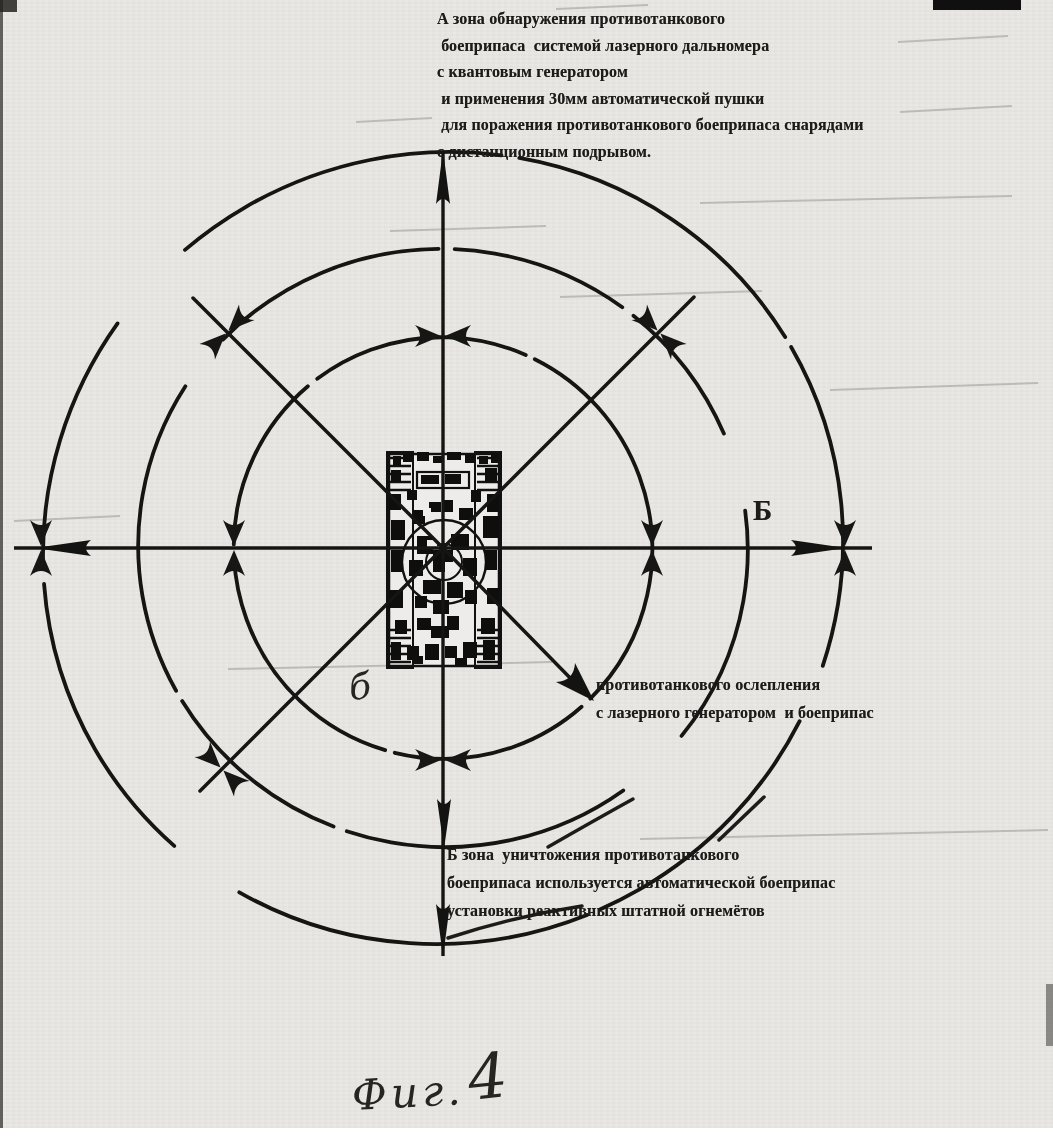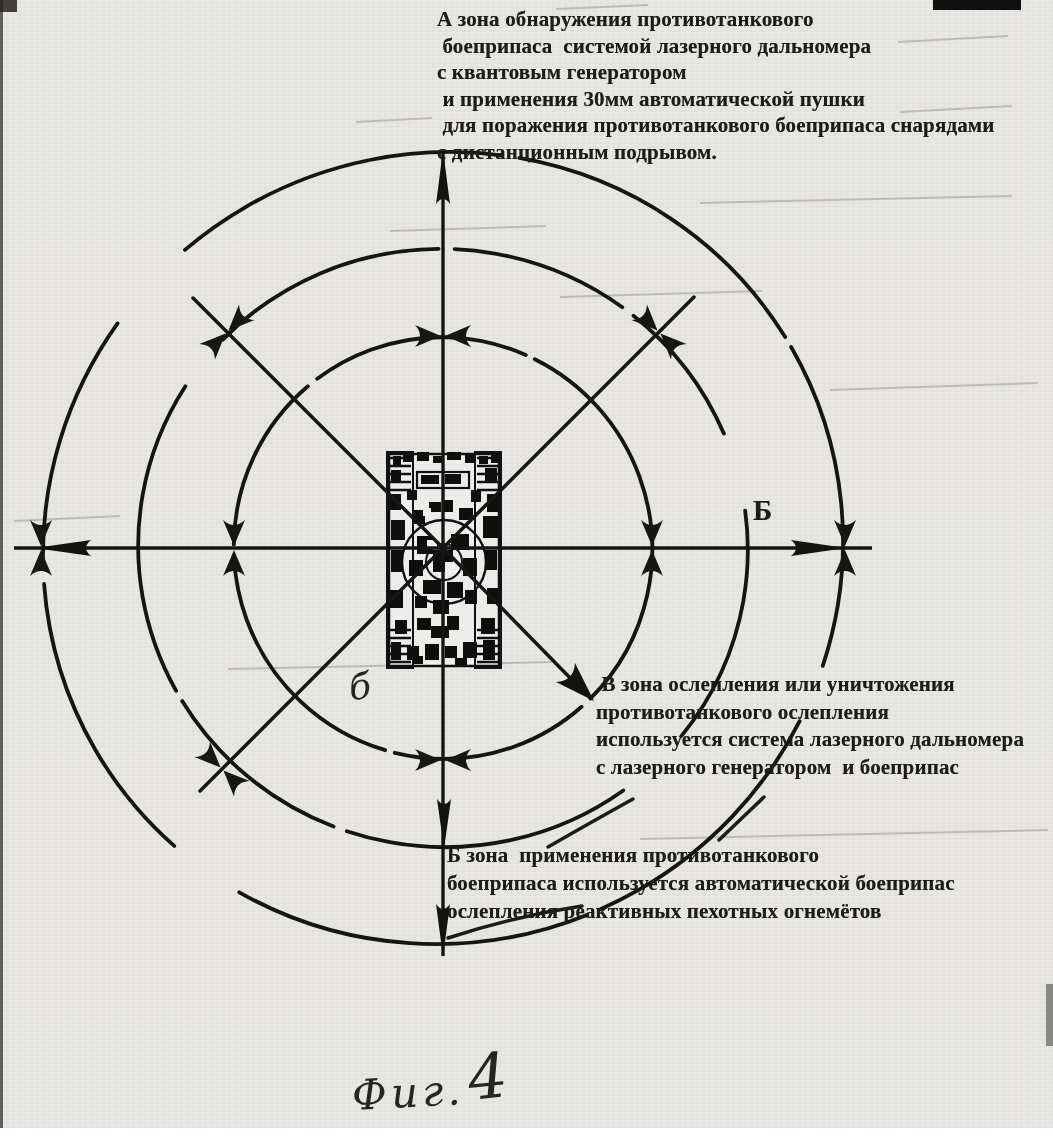--- a/index.html
+++ b/index.html
@@ -2,21 +2,21 @@
 <html><head>
 <meta charset="utf-8">
 <style>
   html,body{margin:0;padding:0;background:#ffffff;}
   #canvas{position:relative;width:1053px;height:1148px;background:#ffffff;overflow:hidden;
           font-family:"Liberation Serif","DejaVu Serif",serif;}
   #paper{position:absolute;left:0;top:0;width:1053px;height:1128px;background:#e9e8e5;
          background-image:repeating-linear-gradient(0deg, rgba(0,0,0,.015) 0 2px, rgba(255,255,255,.015) 2px 4px),
                           repeating-linear-gradient(90deg, rgba(0,0,0,.012) 0 3px, rgba(255,255,255,.012) 3px 6px);}
   svg{position:absolute;left:0;top:0;}
-  .ann{position:absolute;font-weight:700;font-size:21px;line-height:26.5px;color:#1d1c1a;
+  .ann{position:absolute;font-weight:700;font-size:16px;line-height:26.5px;color:#1d1c1a;
        white-space:pre;letter-spacing:.15px;text-shadow:0 0 .45px rgba(20,20,20,.55);}
   .hand{position:absolute;font-family:"DejaVu Serif","Liberation Serif",serif;font-style:italic;color:#262522;}
   .edge{position:absolute;}
   .tline{white-space:pre;}
 </style>
 </head>
 <body>
 
 <div id="canvas">
   <div id="paper"></div>
@@ -152,22 +152,22 @@
     </g>
 
     <g fill="none" stroke="#1c1c1a" stroke-width="3.5" stroke-linecap="round">
       <path d="M548 847 Q595 820 633 799"></path>
       <path d="M719 840 Q742 818 764 797"></path>
       <path d="M448 938 Q515 916 582 906"></path>
     </g>
   </svg>
 
   <div class="ann" style="left:437px;top:6px;"><div class="tline">А зона обнаружения противотанкового</div><div class="tline"> боеприпаса  системой лазерного дальномера</div><div class="tline">с квантовым генератором</div><div class="tline"> и применения 30мм автоматической пушки</div><div class="tline"> для поражения противотанкового боеприпаса снарядами</div><div class="tline">с дистанционным подрывом.</div></div>
-  <div class="ann" style="left:596px;top:671px;line-height:27.5px;"><div class="tline"> В зона ослепления или уничтожения</div><div class="tline">противотанкового ослепления</div><div class="tline">используется система лазерного дальномера</div><div class="tline">с лазерного генератором  и боеприпас</div></div>
-  <div class="ann" style="left:447px;top:841px;line-height:28px;"><div class="tline">Б зона  применения противотанкового</div><div class="tline">боеприпаса используется автоматической боеприпас</div><div class="tline">ослепления реактивных пехотных огнемётов</div></div>
+  <div class="ann" style="left:596px;top:671px;line-height:27.5px;"><div class="tline">противотанкового ослепления</div><div class="tline">с лазерного генератором  и боеприпас</div></div>
+  <div class="ann" style="left:447px;top:841px;line-height:28px;"><div class="tline">Б зона  уничтожения противотанкового</div><div class="tline">боеприпаса используется автоматической боеприпас</div><div class="tline">установки реактивных штатной огнемётов</div></div>
 
   <div class="ann" style="left:753px;top:497px;font-size:29px;">Б</div>
 
   <div class="hand" style="left:349px;top:666px;font-size:36px;transform:rotate(-7deg);">б</div>
 
   <div class="hand" style="left:352px;top:1068px;font-size:42px;letter-spacing:4px;transform:rotate(-3deg);">
     <span>Фиг.</span>
   </div>
   <div class="hand" style="left:468px;top:1040px;font-size:62px;transform:rotate(-6deg);">4</div>
 </div>

